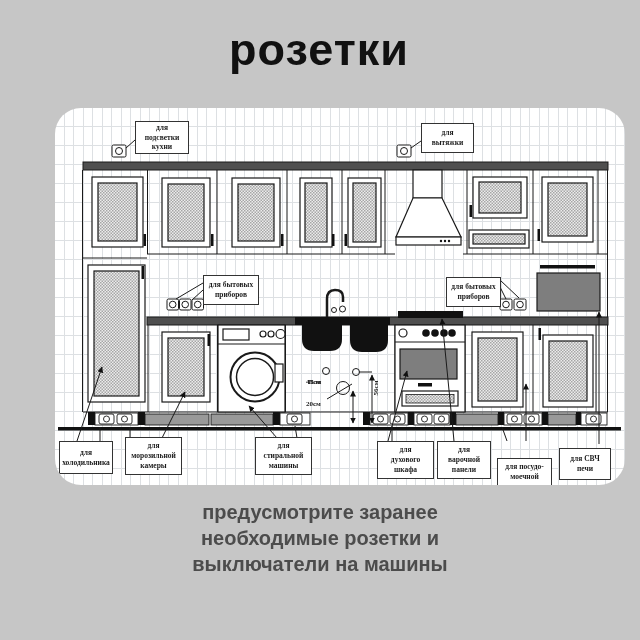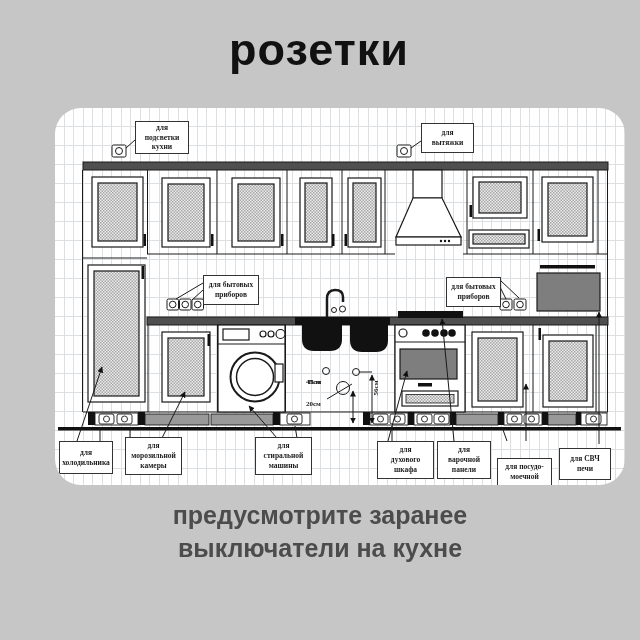--- a/index.html
+++ b/index.html
@@ -29,21 +29,21 @@
     display:flex;align-items:center;justify-content:center;padding:1px;
   }
   .dim{
     position:absolute;color:#222;
     font-family:"Liberation Serif",serif;font-weight:bold;font-size:7px;
     white-space:nowrap;
   }
   .vert{width:20px;text-align:center;transform:rotate(-90deg);transform-origin:center center;}
   .caption{
     position:absolute;top:499px;left:0;width:640px;text-align:center;
-    font-size:25px;font-weight:bold;color:#4c4c4c;line-height:1.3;
+    font-size:20px;font-weight:bold;color:#4c4c4c;line-height:1.3;
   }
 </style>
 </head>
 <body>
 
 <div class="title">розетки</div>
 
 <div class="panel">
 
   <svg class="draw" viewBox="0 0 570 377" xmlns="http://www.w3.org/2000/svg">
@@ -304,14 +304,15 @@
 печи</div>
 
   <span class="dim" style="left:251px;top:270px;">45см</span>
   <span class="dim" style="left:253px;top:270px;">Или</span>
   <span class="dim" style="left:251px;top:292px;">20см</span>
   <span class="dim vert" style="left:311px;top:276px;">56см</span>
 </div>
 
 <div class="caption">
   <div>предусмотрите заранее</div>
-  <div>выключатели на кухне</div>
+  <div>необходимые розетки и</div>
+  <div>выключатели на машины</div>
 </div>
 
 </body></html>

